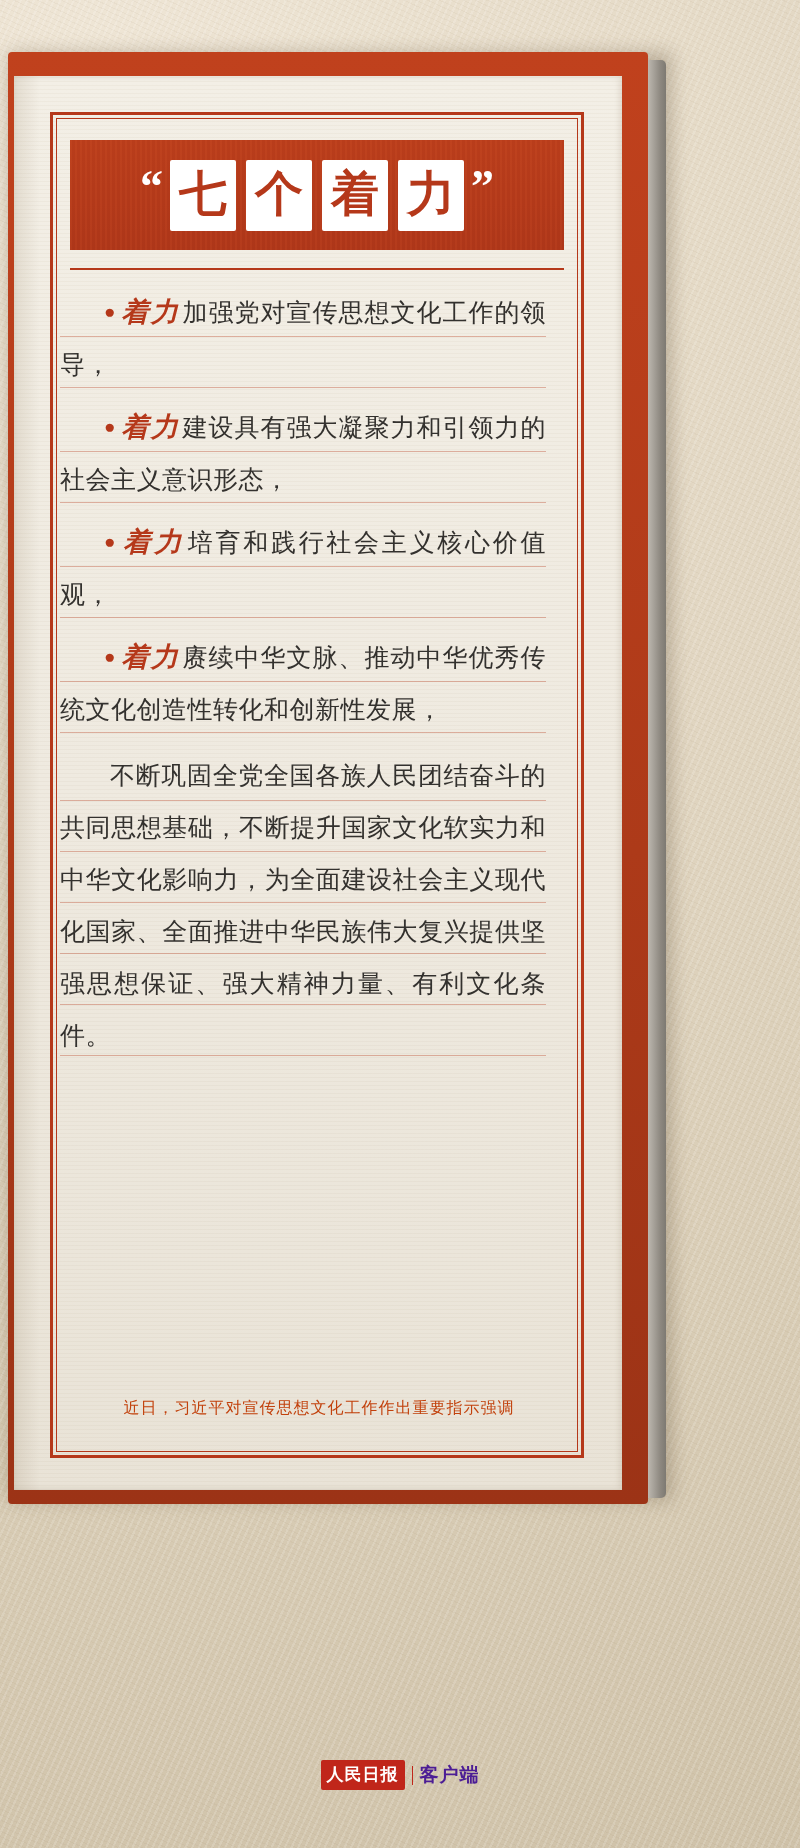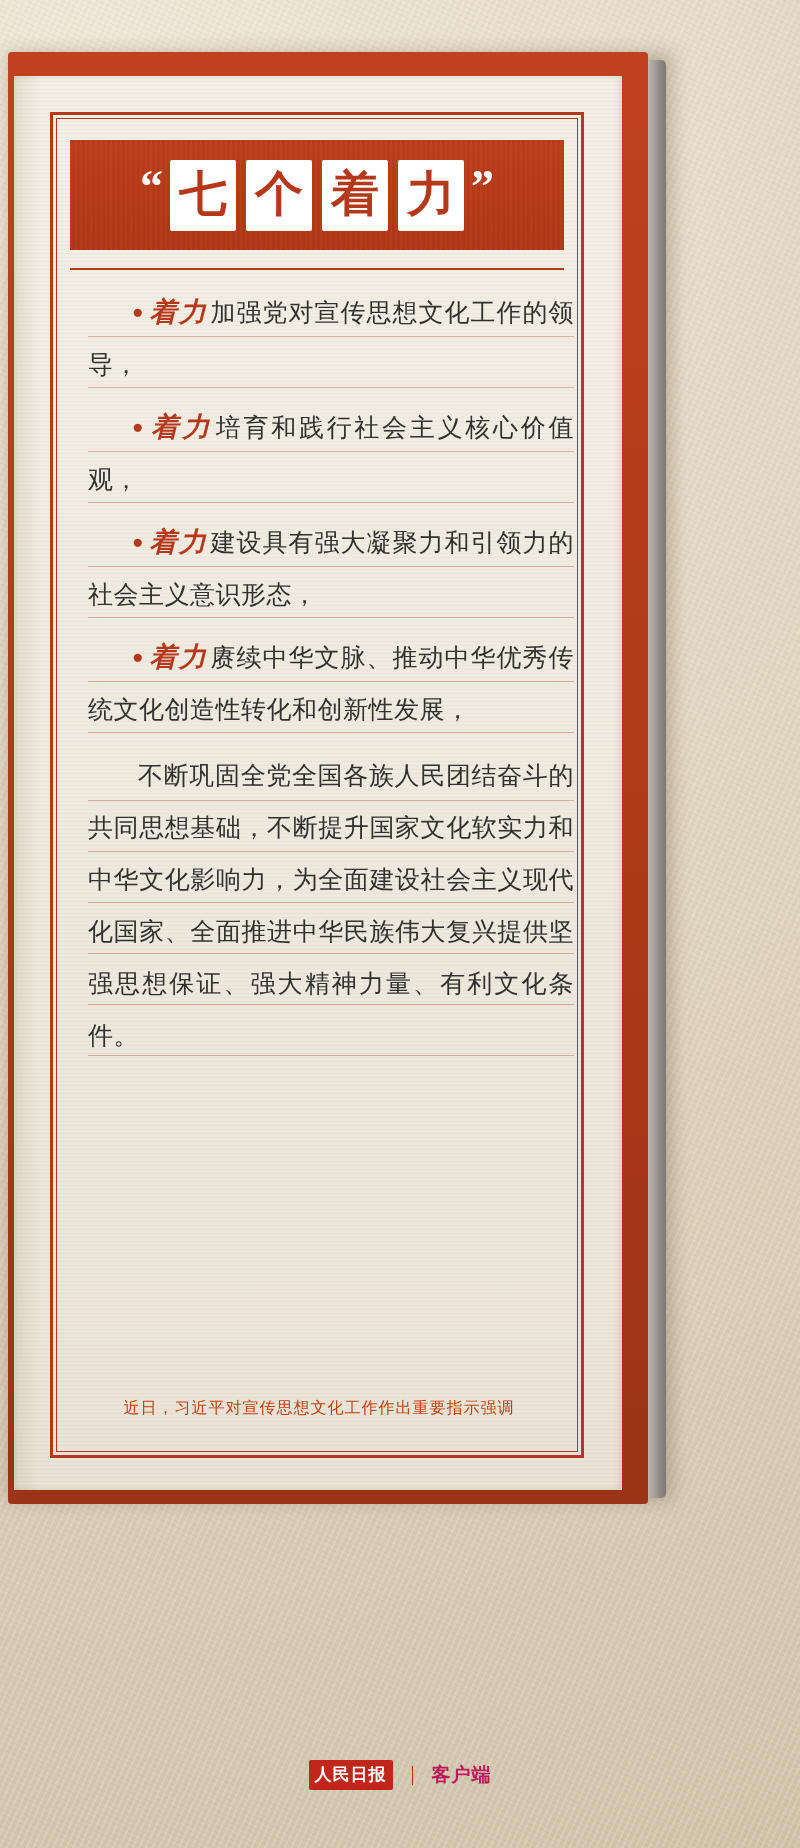--- a/index.html
+++ b/index.html
@@ -157,21 +157,21 @@
     left: 70px;
     top: 268px;
     width: 494px;
     height: 2px;
     background: #b5381a;
   }
 
   
   .content {
     position: absolute;
-    left: 88px;
+    left: 60px;
     top: 286px;
     width: 486px;
     height: 1110px;
     overflow: hidden;
   }
   .para {
     position: relative;
     color: #33312e;
     font-size: 25px;
     line-height: 52px;
@@ -222,40 +222,40 @@
 
   
   .logo-row {
     position: absolute;
     left: 0;
     top: 1760px;
     width: 800px;
     display: flex;
     align-items: center;
     justify-content: center;
-    gap: 16px;
+    gap: 4px;
   }
   .logo-mark {
     background: #c0261a;
     color: #fff;
     font-weight: 700;
     font-size: 17px;
     letter-spacing: 1px;
     padding: 3px 6px 4px 6px;
     border-radius: 2px;
     font-family: "Liberation Serif", serif;
   }
   .logo-div {
     width: 1px;
     height: 19px;
     background: #c0261a;
     margin: 0 3px;
   }
   .logo-text {
-    color: #be185d;
+    color: #4c1d95;
     font-weight: 700;
     font-size: 19px;
     letter-spacing: 1px;
     font-family: "Liberation Serif", serif;
   }
 </style>
 </head>
 <body>
 
 <div class="desk"></div>
@@ -278,25 +278,25 @@
 </div>
 <div class="rule-under-title"></div>
 
 <div class="content">
 
   <p class="para">
     <span class="dot">●</span><span class="lead">着力</span><span>加强党对宣传思想文化工作的领导，</span>
   </p>
 
   <p class="para">
+    <span class="dot">●</span><span class="lead">着力</span><span>建设具有强大凝聚力和引领力的社会主义意识形态，</span>
+  </p>
+
+  <p class="para">
     <span class="dot">●</span><span class="lead">着力</span><span>培育和践行社会主义核心价值观，</span>
-  </p>
-
-  <p class="para">
-    <span class="dot">●</span><span class="lead">着力</span><span>建设具有强大凝聚力和引领力的社会主义意识形态，</span>
   </p>
 
 
   <p class="para">
     <span class="dot">●</span><span class="lead">着力</span><span>赓续中华文脉、推动中华优秀传统文化创造性转化和创新性发展，</span>
   </p>
 
 
 
   <p class="para summary">不断巩固全党全国各族人民团结奋斗的共同思想基础，不断提升国家文化软实力和中华文化影响力，为全面建设社会主义现代化国家、全面推进中华民族伟大复兴提供坚强思想保证、强大精神力量、有利文化条件。</p>

